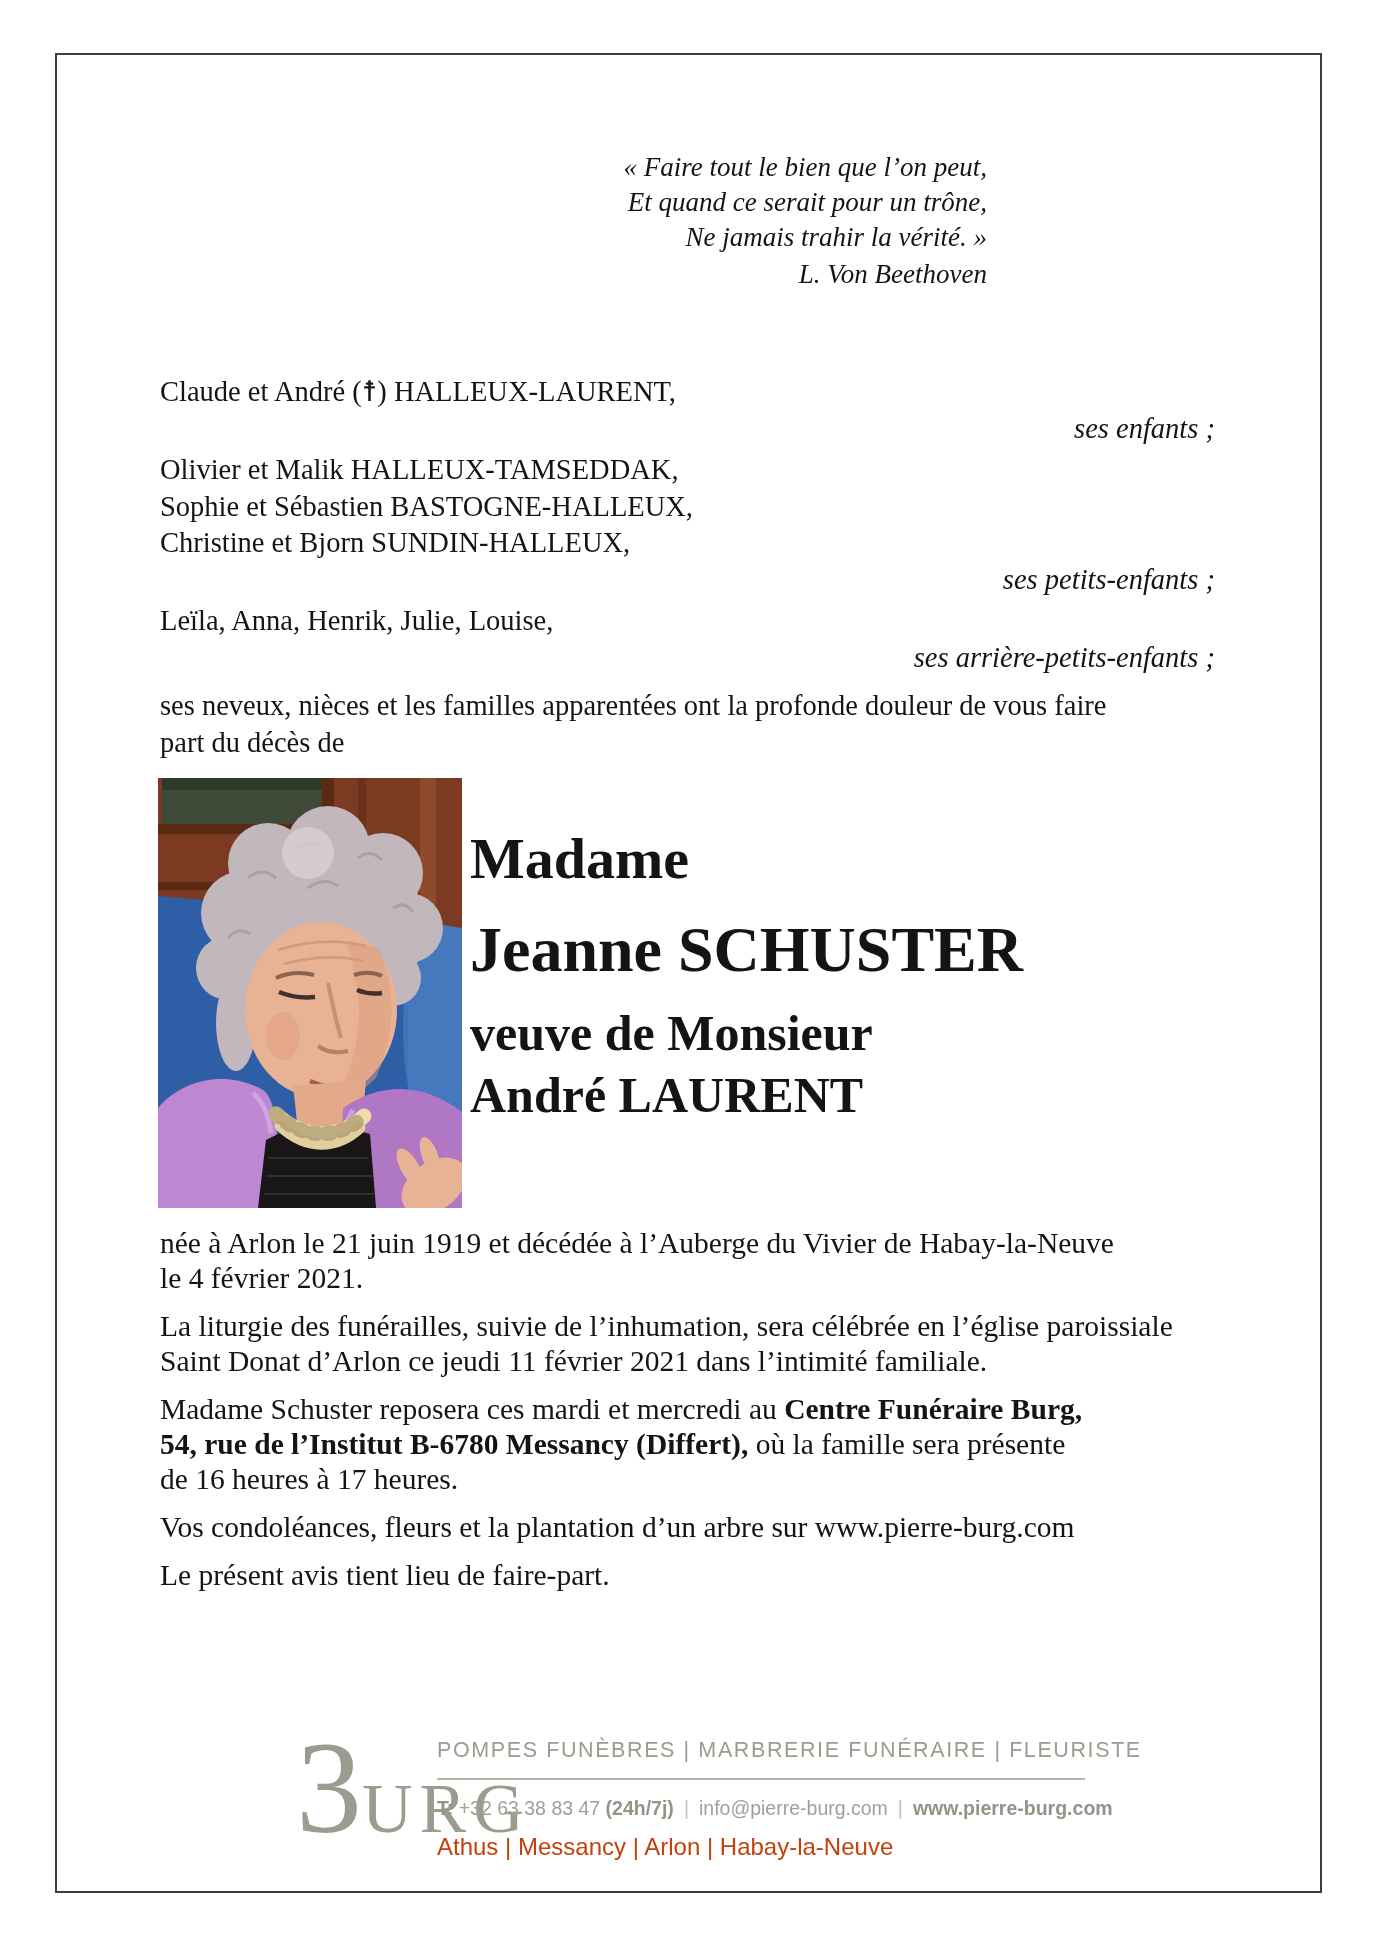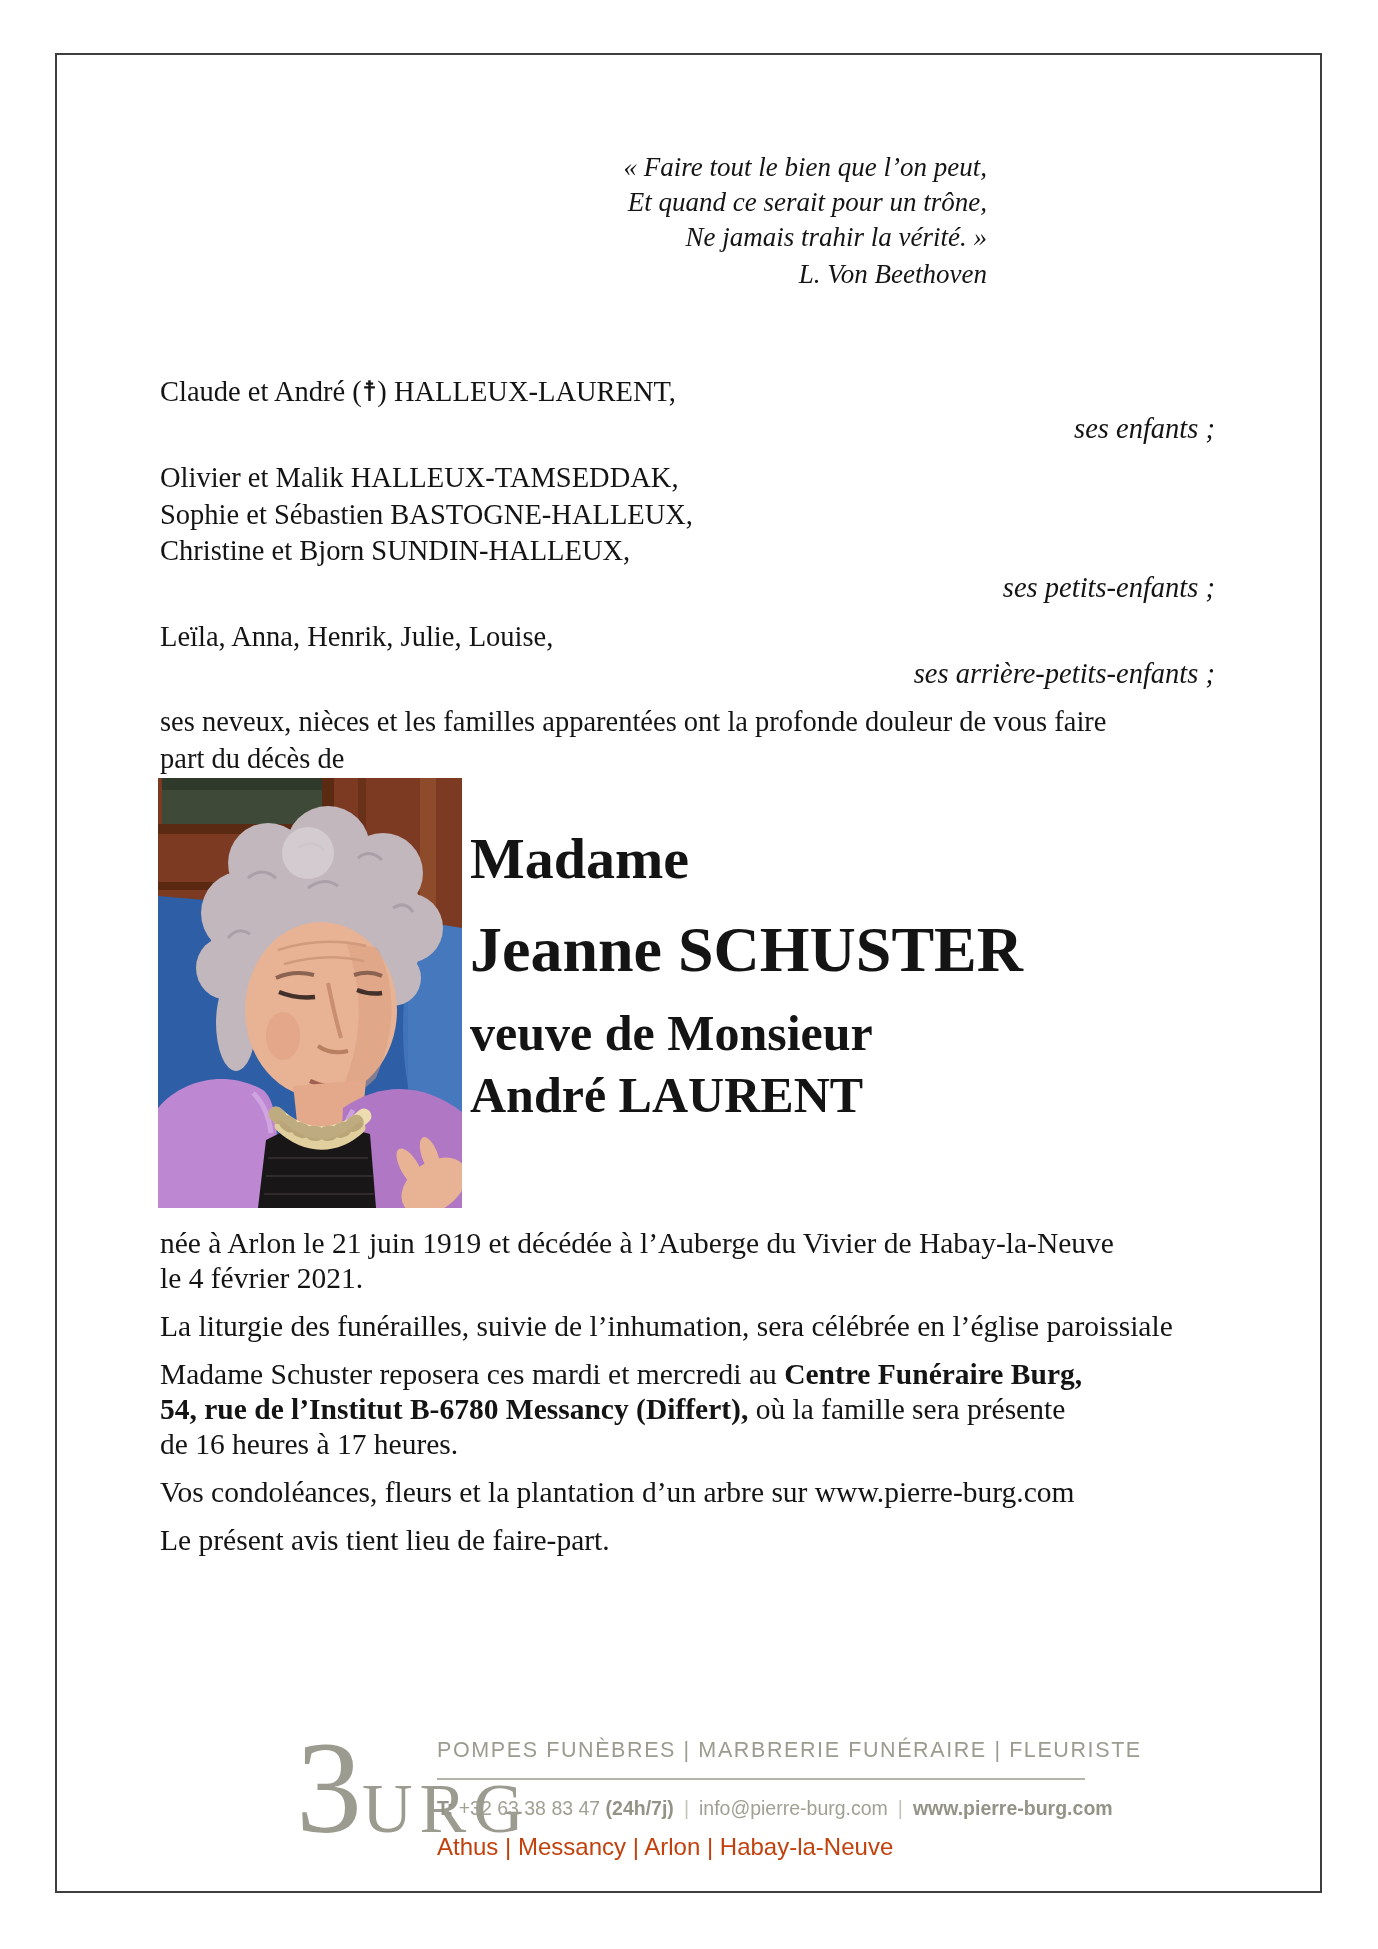--- a/index.html
+++ b/index.html
@@ -10,21 +10,21 @@
   
   .quote{position:absolute;top:150px;right:391px;text-align:right;font-style:italic;
          font-size:27px;line-height:35px;}
   .quote .line{white-space:nowrap;}
   .quote .author{margin-top:2px;}
 
   
   .family{position:absolute;left:160px;right:163px;top:374px;font-size:28.5px;line-height:36.5px;}
   .family .line{white-space:nowrap;}
   .family .fam-label{text-align:right;font-style:italic;}
-  .family .group{margin-top:13px;}
+  .family .group{margin-top:5px;}
   .family .closing{margin-top:12px;}
 
   
   .portrait{position:absolute;left:158px;top:778px;width:304px;height:430px;}
 
   
   .deceased{position:absolute;left:470px;top:830px;width:760px;text-align:left;font-weight:bold;}
   .d-title{font-size:58px;line-height:1;}
   .d-name{font-size:64px;line-height:1;margin-top:30px;}
   .d-w1{font-size:50px;line-height:1;margin-top:26px;}
@@ -177,20 +177,21 @@
     <div class="d-w2">André LAURENT</div>
   </div>
 
   <div class="details">
     <p>
       <span class="line">née à Arlon le 21 juin 1919 et décédée à l’Auberge du Vivier de Habay-la-Neuve</span><br>
       <span class="line">le 4 février 2021.</span>
     </p>
     <p>
       <span class="line">La liturgie des funérailles, suivie de l’inhumation, sera célébrée en l’église paroissiale</span><br>
+      <span class="line">Saint Donat d’Arlon ce jeudi 11 février 2021 dans l’intimité familiale.</span>
     </p>
     <p>
       <span class="line"><span>Madame Schuster reposera ces mardi et mercredi au </span><b>Centre Funéraire Burg,</b></span><br>
       <span class="line"><b>54, rue de l’Institut B-6780 Messancy (Differt),</b><span> où la famille sera présente</span></span><br>
       <span class="line">de 16 heures à 17 heures.</span>
     </p>
     <p>
       <span class="line">Vos condoléances, fleurs et la plantation d’un arbre sur www.pierre-burg.com</span>
     </p>
     <p>

